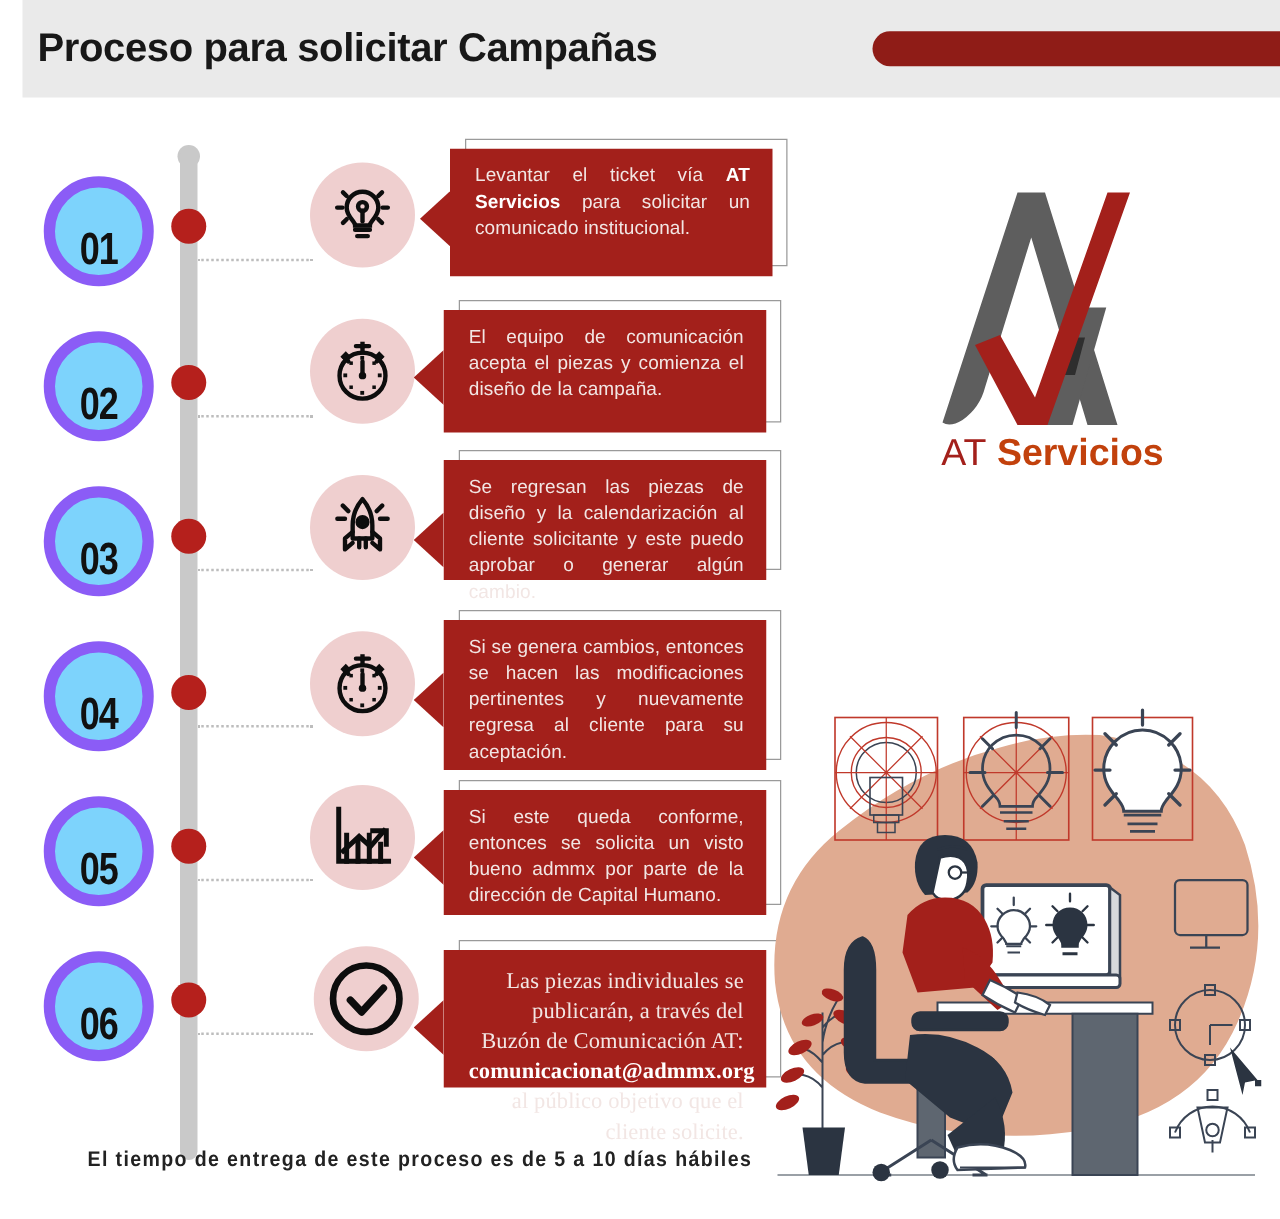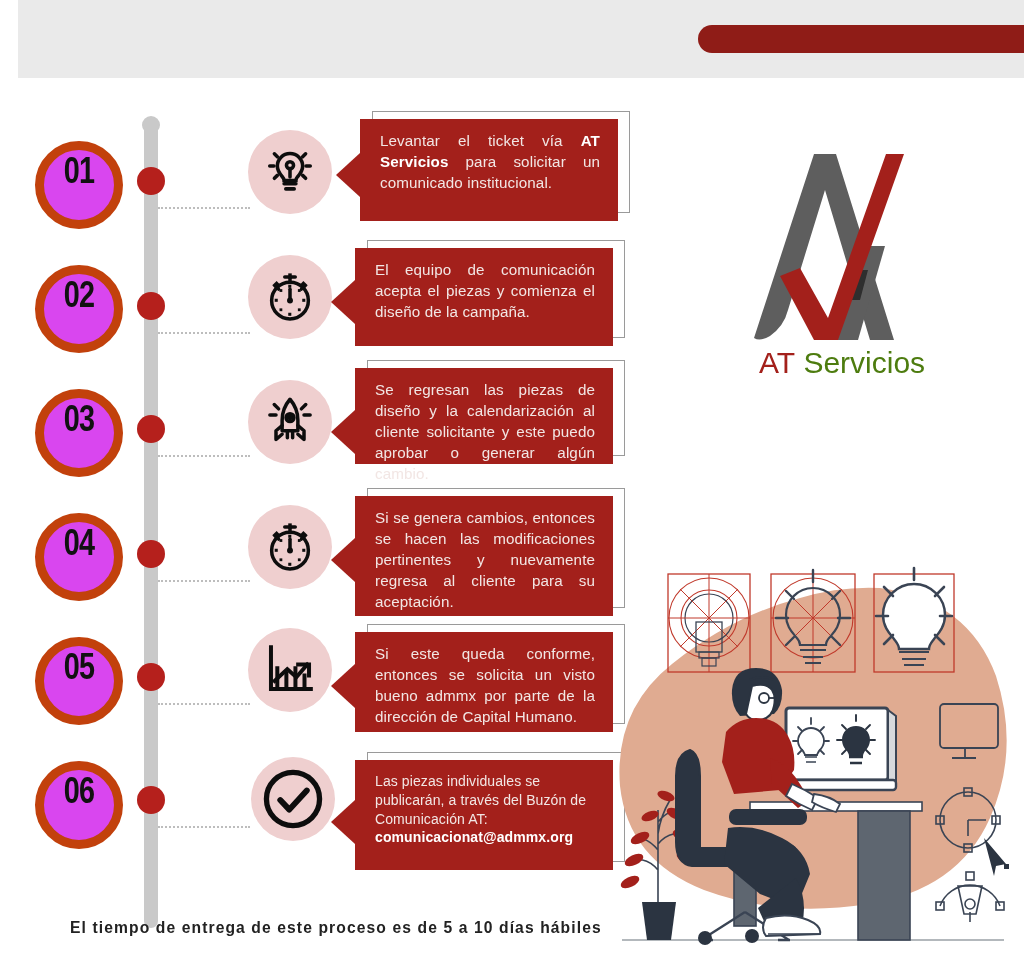--- a/index.html
+++ b/index.html
@@ -40,23 +40,23 @@
     background: #b5201c; border-radius: 50%;
   }
   .dash {
     position: absolute; left: 158px; height: 0;
     border-top: 2px dotted #bdbdbd;
   }
 
   
   .num {
     position: absolute; left: 35px; width: 88px; height: 88px;
-    border: 9px solid #c2410c; border-radius: 50%;
-    background: #d946ef;
-    display: flex; align-items: flex-start; justify-content: center;
+    border: 9px solid #8b5cf6; border-radius: 50%;
+    background: #7dd3fc;
+    display: flex; align-items: flex-end; justify-content: center;
   }
   .num span {
     font-family: "Liberation Sans Narrow","Liberation Sans", sans-serif;
     font-size: 36px; font-weight: 700; color: #111;
     letter-spacing: -1px;
     transform: scaleX(0.8);
   }
 
   
   .icon-bubble {
@@ -84,49 +84,50 @@
   }
   .callout .txt {
     position: relative; z-index: 3;
     color: #f2e6e4;
     padding: 12px 18px 10px 20px;
     font-size: 15.2px; line-height: 1.38;
     text-align: justify; text-justify: inter-word;
     letter-spacing: 0.1px;
   }
   .callout .txt b { font-weight: 700; color:#fff; }
-  .callout.c6 .txt { font-size: 14px; line-height: 1.34; text-align: left; }
+  .callout.c6 .txt { font-size: 18px; line-height: 1.34; text-align: right; font-family: Liberation Serif, serif; }
 
   
   .logo { position: absolute; left: 718px; top: 150px; width: 230px; height: 250px; }
   .logo-word {
     position: absolute; left: 0; top: 196px; width: 230px;
     text-align: center; font-size: 30px; white-space: nowrap;
   }
   .logo-word .at { color: #a3201b; font-weight: 400; margin-left: 18px; }
-  .logo-word .sv { color: #4d7c0f; font-weight: 400; }
+  .logo-word .sv { color: #c2410c; font-weight: 700; }
 
   
   .footer {
     position: absolute; left: 70px; top: 918px;
     font-family: "Liberation Sans Narrow","Liberation Sans", sans-serif;
     font-size: 17px; font-weight: 700; color: #222;
     letter-spacing: 1.2px; transform: scaleX(0.92); transform-origin: left center;
     white-space: nowrap;
   }
 
   
   .illus { position: absolute; left: 600px; top: 560px; width: 424px; height: 415px; }
 </style>
 </head>
 <body>
 
 <div id="page">
 
   <div class="header-band"></div>
+  <div class="header-title">Proceso para solicitar Campañas</div>
   <div class="header-pill"></div>
 
   <div class="rail-cap"></div>
   <div class="rail"></div>
 
   <div class="dot" style="top:167px"></div>
   <div class="dot" style="top:292px"></div>
   <div class="dot" style="top:415px"></div>
   <div class="dot" style="top:540px"></div>
   <div class="dot" style="top:663px"></div>
@@ -281,20 +282,21 @@
       <path d="M20 33l8.5 9L45 24" fill="none" stroke="#0d0d0d" stroke-width="5.5" stroke-linecap="round" stroke-linejoin="round"></path>
     </svg>
   </div>
   <div class="callout c6" style="left:355px; top:760px; width:258px; height:110px;">
     <div class="frame"></div>
     <div class="body"></div>
     <div class="notch" style="top:40px"></div>
     <div class="txt">
       <span>Las piezas individuales se publicarán, a través del Buzón de Comunicación AT:</span><br>
       <b>comunicacionat@admmx.org</b><br>
+      <span>al público objetivo que el cliente solicite.</span>
     </div>
   </div>
 
   <div class="logo">
     <svg width="230" height="200" viewBox="0 0 230 200">
 
       <path d="M96 4 L118 4 L176 190 L152 190 L107 40 L70 160 Q66 176 52 186 Q42 192 36 188 L96 4 Z" fill="#5e5e5e"></path>
 
       <path d="M148 96 L167 96 L140 190 L118 190 Z" fill="#5e5e5e"></path>
 

